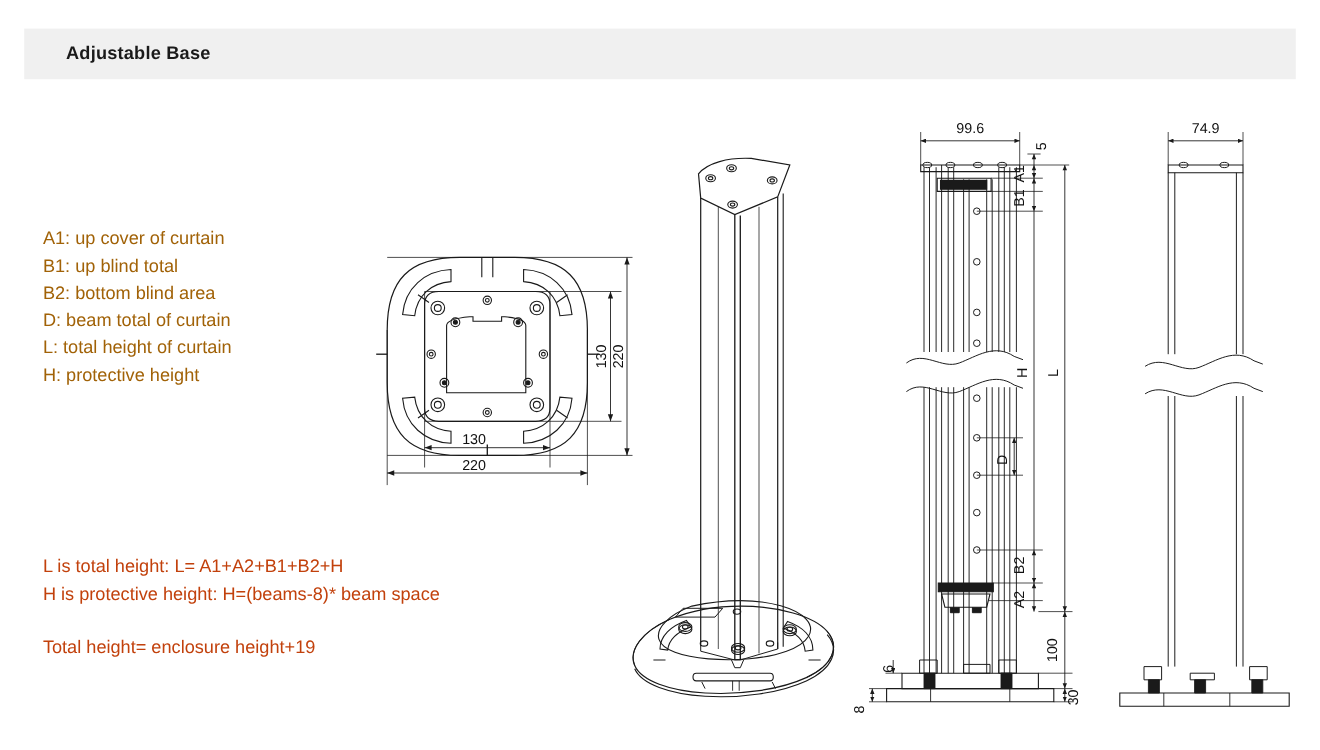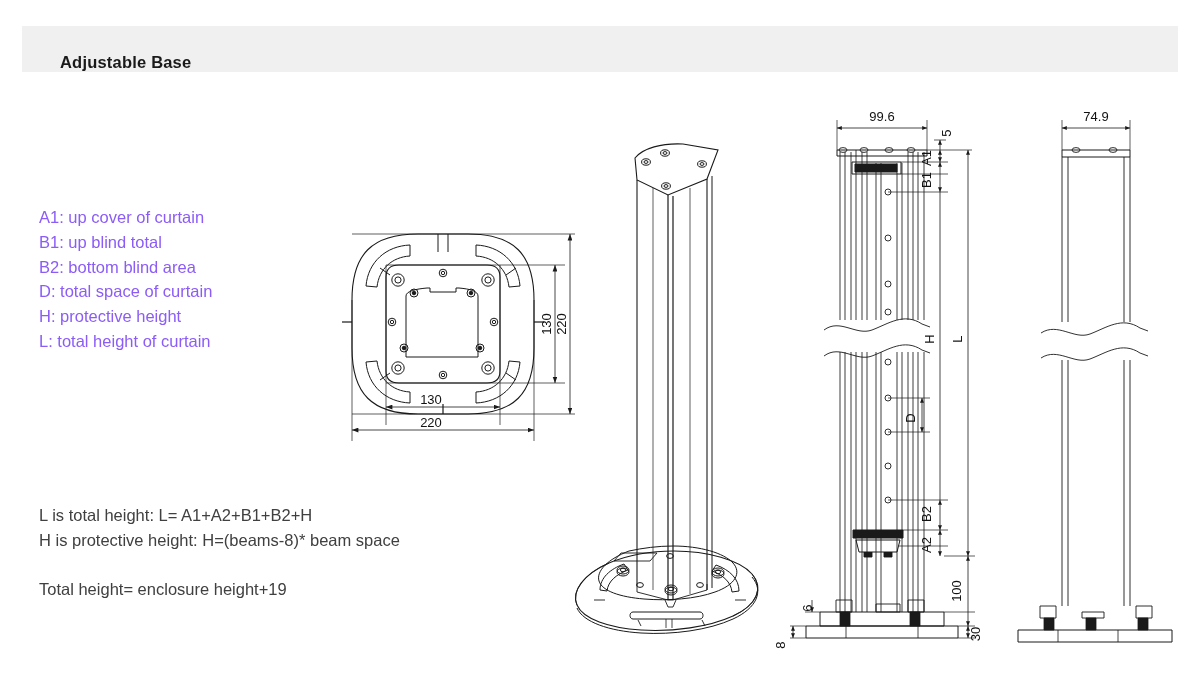--- a/index.html
+++ b/index.html
@@ -10,55 +10,55 @@
     color:#111;
     overflow:hidden;
     position:relative;
   }
   #root{position:absolute;inset:0;}
 
   
   .header-bar{
     position:absolute;left:22px;top:26px;width:1156px;height:46px;
     background:#f0f0f0;
-    display:flex;align-items:flex-end;
+    display:flex;align-items:center;
   }
   .header-title{
     margin-left:38px;
     font-size:16.5px;font-weight:bold;letter-spacing:.2px;color:#1a1a1a;
   }
 
   
   .legend-block{position:absolute;left:39px;top:205px;}
-  .legend-line{font-size:16.5px;line-height:24.8px;color:#8b5cf6;white-space:pre;}
+  .legend-line{font-size:16.5px;line-height:24.8px;color:#a16207;white-space:pre;}
   .notes-block{position:absolute;left:39px;top:503px;}
-  .notes-line{font-size:16.5px;line-height:24.8px;color:#404040;white-space:pre;}
+  .notes-line{font-size:16.5px;line-height:24.8px;color:#c2410c;white-space:pre;}
   .notes-gap{height:24.8px;}
 
   
   svg.draw{position:absolute;left:0;top:0;width:1200px;height:682px;overflow:visible;}
   svg.draw text{font-family:"Liberation Sans", sans-serif;fill:#111;}
   .dimtxt{font-size:13px;}
 </style>
 </head>
 <body>
 
 <div id="root">
 
   <div class="header-bar">
     <div class="header-title">Adjustable Base</div>
   </div>
 
   <div class="legend-block">
     <div class="legend-line">A1: up cover of curtain</div>
     <div class="legend-line">B1: up blind total</div>
     <div class="legend-line">B2: bottom blind area</div>
-    <div class="legend-line">D: total space of curtain</div>
+    <div class="legend-line">D: beam total of curtain</div>
+    <div class="legend-line">L: total height of curtain</div>
     <div class="legend-line">H: protective height</div>
-    <div class="legend-line">L: total height of curtain</div>
   </div>
 
   <div class="notes-block">
     <div class="notes-line">L is total height: L= A1+A2+B1+B2+H</div>
     <div class="notes-line">H is protective height: H=(beams-8)* beam space</div>
     <div class="notes-gap"></div>
     <div class="notes-line">Total height= enclosure height+19</div>
   </div>
 
   <svg class="draw" viewBox="0 0 1200 682">

